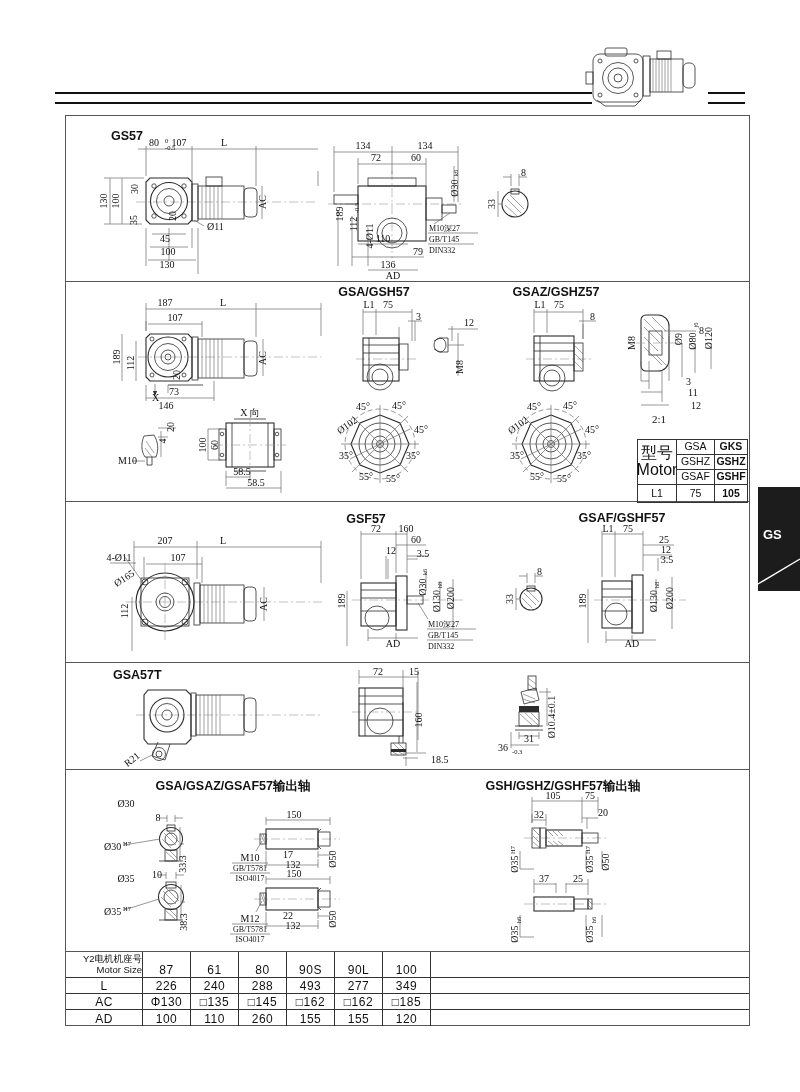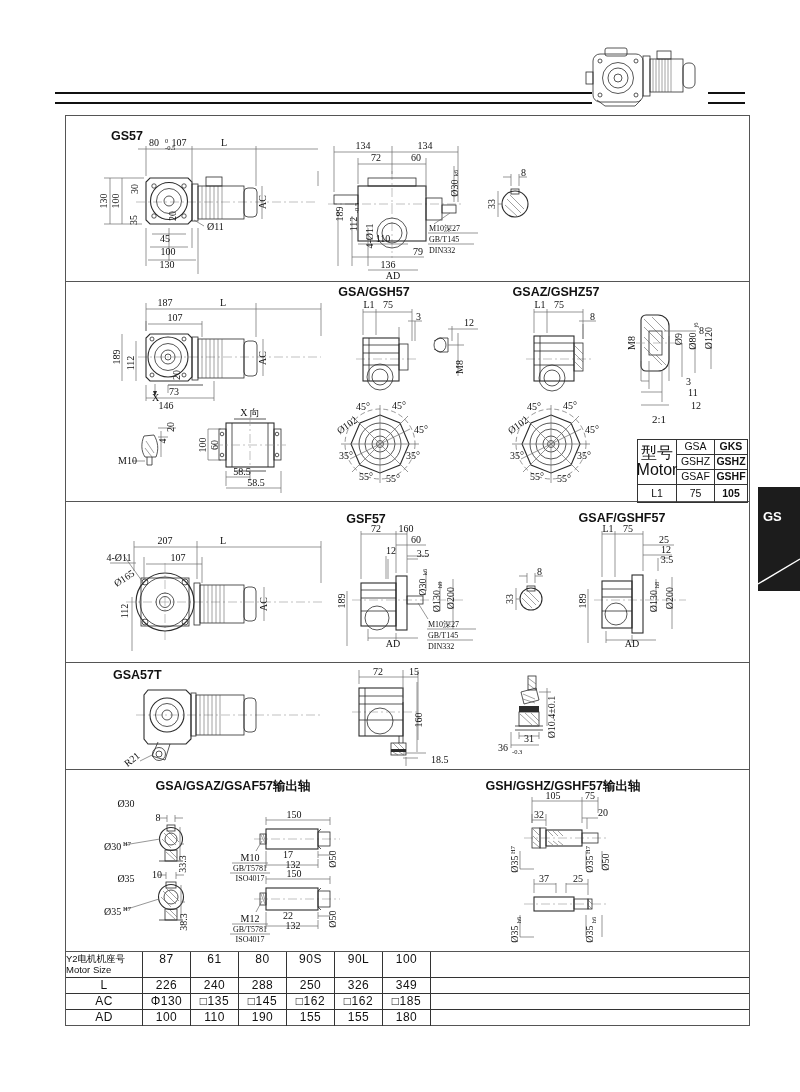--- a/index.html
+++ b/index.html
@@ -31,28 +31,28 @@
   .size-table div{border-right:1px solid #333;border-bottom:1px solid #333;
      display:flex;align-items:center;justify-content:center;line-height:1.05;}
   .size-table .span3{grid-row:1/span 3;flex-direction:column;font-size:16px;}
   .size-table .last{border-right:none;font-weight:bold;}
   .size-table .bot{border-bottom:none;}
   
   .motor-table{left:0px;top:835px;width:683px;height:74px;display:grid;
      grid-template-columns:77px 48px 48px 48px 48px 48px 48px 1fr;
      grid-template-rows:26px 16px 16px 16px;border-top:1.2px solid #555;font-size:12px;}
   .motor-table div{border-right:1px solid #333;border-bottom:1px solid #333;
-     display:flex;align-items:flex-start;justify-content:center;letter-spacing:.5px;}
+     display:flex;align-items:flex-end;justify-content:center;letter-spacing:.5px;}
   .motor-table .hdr{flex-direction:column;font-size:9.5px;letter-spacing:0;line-height:1.15;}
   .motor-table .lastc{border-right:none;}
   .motor-table .lastr{border-bottom:none;}
   
   .gs-tab{left:758px;top:487px;width:42px;height:104px;background:#1c1c1c;color:#fff;
      font-weight:bold;font-size:13px;}
-  .gs-tab span{position:absolute;left:5px;top:22px;}
+  .gs-tab span{position:absolute;left:5px;top:40px;}
   
   .footer{left:592px;top:1090px;width:200px;font-family:Liberation Sans, sans-serif;
      font-size:17px;letter-spacing:1.5px;color:#111;}
 </style>
 </head>
 <body>
 
 <div class="abs rule" style="left:55px;top:92px;width:537px;"></div>
 <div class="abs rule" style="left:708px;top:92px;width:37px;"></div>
 
@@ -582,41 +582,41 @@
     <div>80</div>
     <div>90S</div>
     <div>90L</div>
     <div>100</div>
     <div class="lastc"></div>
 
     <div>L</div>
     <div>226</div>
     <div>240</div>
     <div>288</div>
-    <div>250</div>
-    <div>326</div>
+    <div>493</div>
+    <div>277</div>
     <div>349</div>
     <div class="lastc"></div>
 
     <div>AC</div>
     <div>Φ130</div>
     <div>□135</div>
     <div>□145</div>
     <div>□162</div>
     <div>□162</div>
     <div>□185</div>
     <div class="lastc"></div>
 
     <div class="lastr">AD</div>
     <div class="lastr">100</div>
     <div class="lastr">110</div>
-    <div class="lastr">190</div>
+    <div class="lastr">260</div>
     <div class="lastr">155</div>
     <div class="lastr">155</div>
-    <div class="lastr">180</div>
+    <div class="lastr">120</div>
     <div class="lastr lastc"></div>
   </div>
 </div>
 
 <div class="abs gs-tab">
   <span>GS</span>
   <svg width="42" height="104" viewBox="0 0 42 104" style="position:absolute;left:0;top:0;">
     <line x1="0" y1="97" x2="42" y2="72" stroke="#fff" stroke-width="1.4"></line>
   </svg>
 </div>

